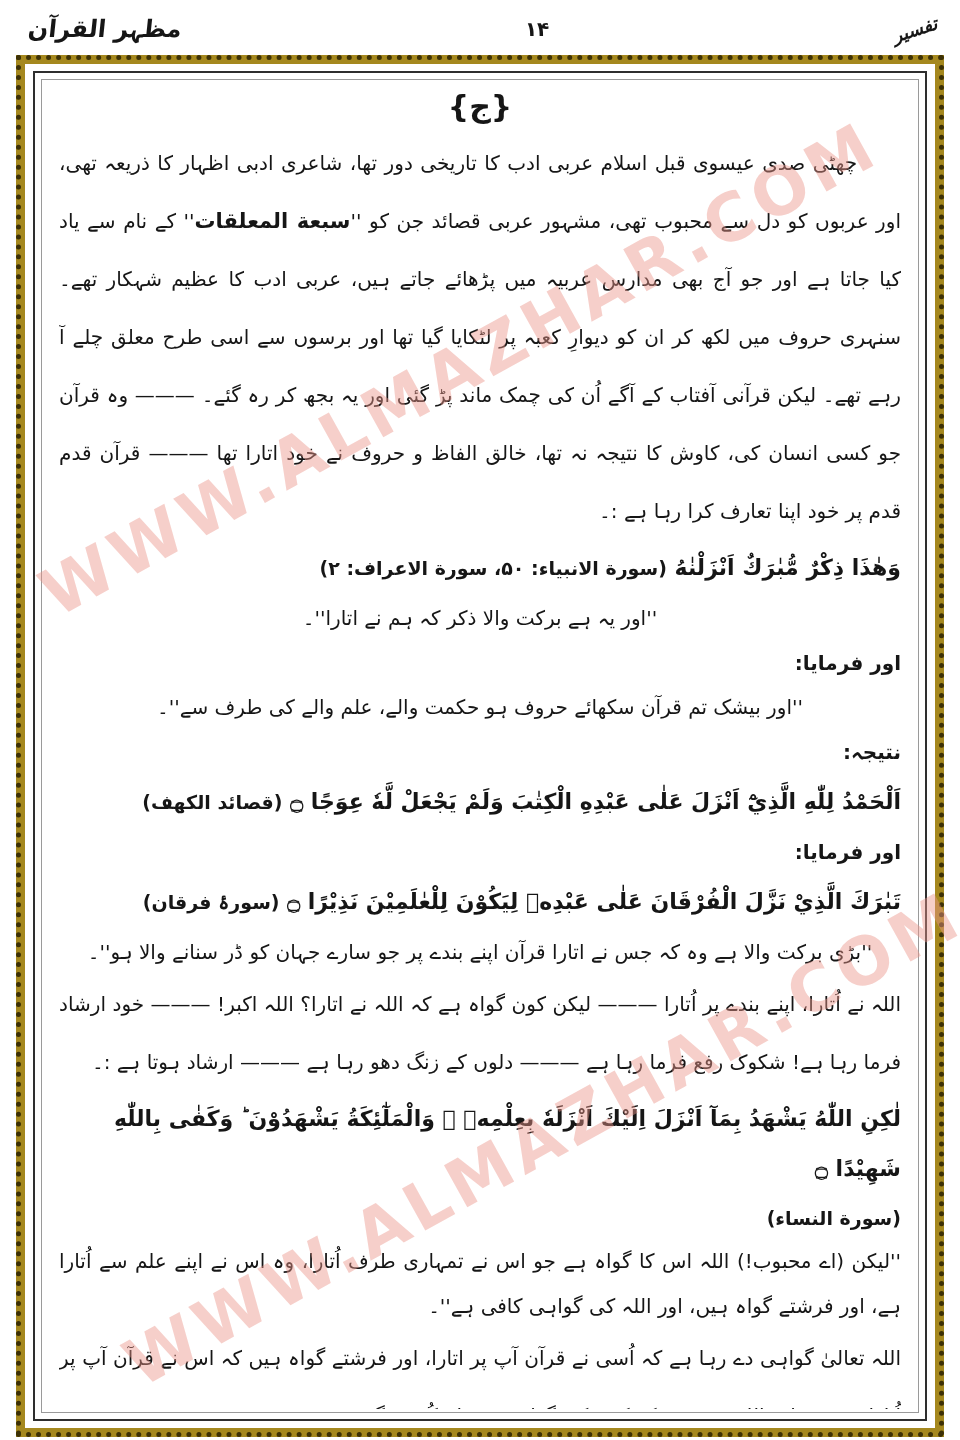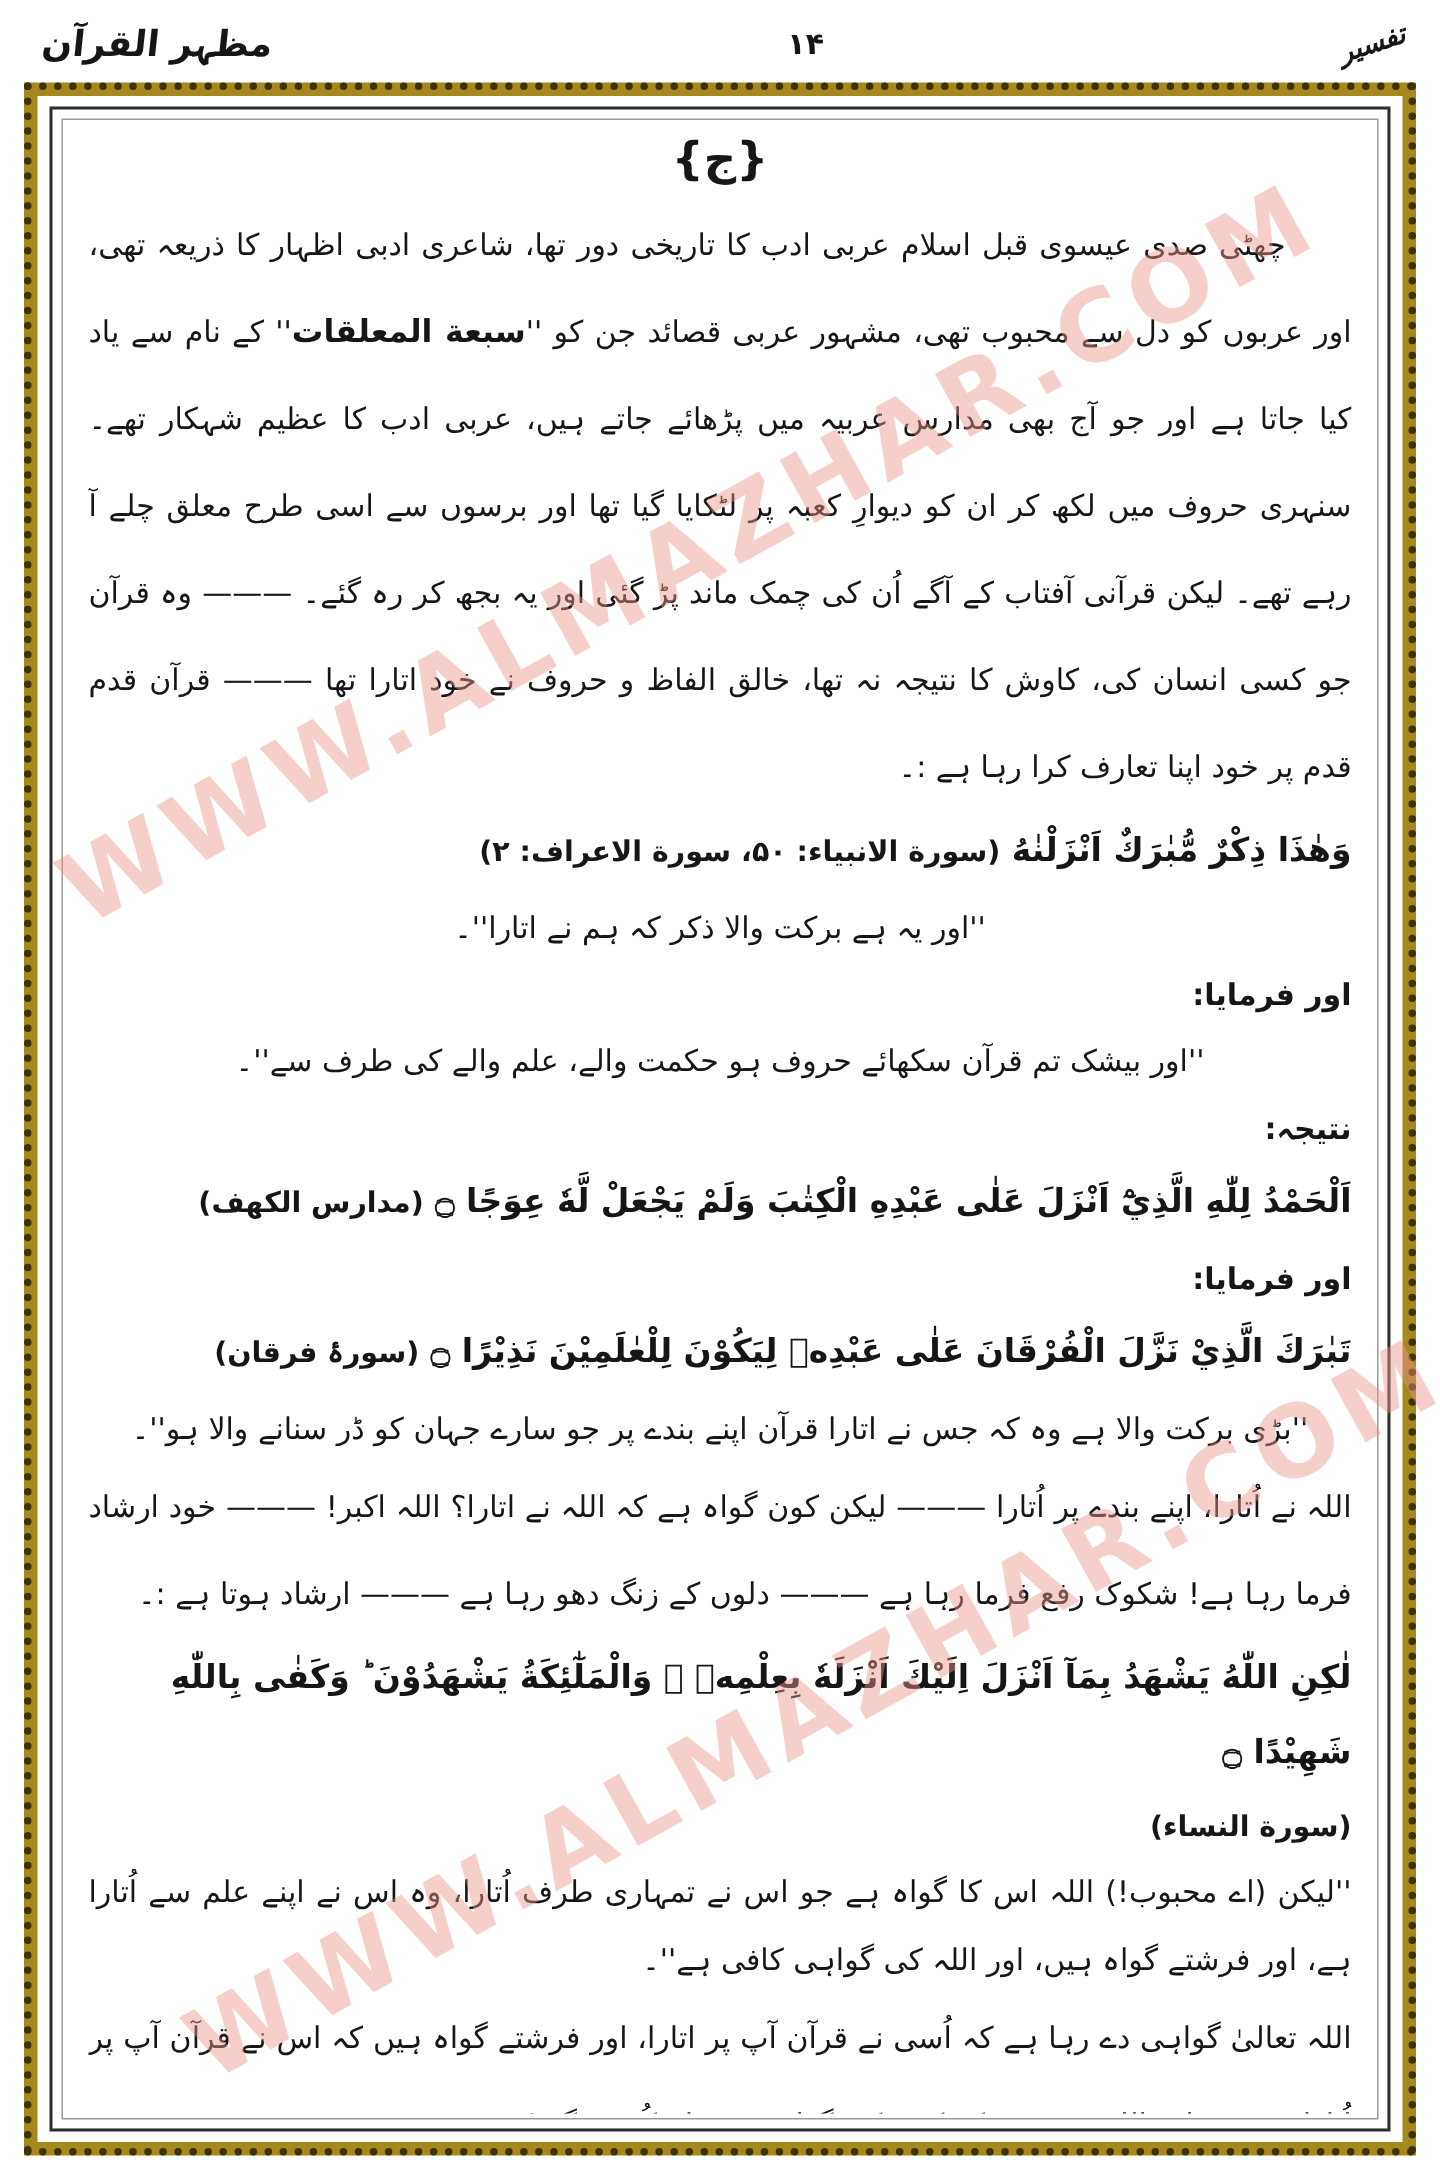--- a/index.html
+++ b/index.html
@@ -83,21 +83,21 @@
 
         <p class="para indent"><span>چھٹی صدی عیسوی قبل اسلام عربی ادب کا تاریخی دور تھا، شاعری ادبی اظہار کا ذریعہ تھی، اور عربوں کو دل سے محبوب تھی، مشہور عربی قصائد جن کو ''</span><span class="term">سبعة المعلقات</span><span>'' کے نام سے یاد کیا جاتا ہے اور جو آج بھی مدارس عربیہ میں پڑھائے جاتے ہیں، عربی ادب کا عظیم شہکار تھے۔ سنہری حروف میں لکھ کر ان کو دیوارِ کعبہ پر لٹکایا گیا تھا اور برسوں سے اسی طرح معلق چلے آ رہے تھے۔ لیکن قرآنی آفتاب کے آگے اُن کی چمک ماند پڑ گئی اور یہ بجھ کر رہ گئے۔ ——— وہ قرآن جو کسی انسان کی، کاوش کا نتیجہ نہ تھا، خالق الفاظ و حروف نے خود اتارا تھا ——— قرآن قدم قدم پر خود اپنا تعارف کرا رہا ہے :۔</span></p>
 
         <div class="verse"><span>وَهٰذَا ذِكْرٌ مُّبٰرَكٌ اَنْزَلْنٰهُ</span> <span class="ref">(سورة الانبياء: ۵۰، سورة الاعراف: ۲)</span></div>
         <div class="trans">''اور یہ ہے برکت والا ذکر کہ ہم نے اتارا''۔</div>
 
         <div class="label">اور فرمایا:</div>
         <div class="trans">''اور بیشک تم قرآن سکھائے حروف ہو حکمت والے، علم والے کی طرف سے''۔</div>
 
         <div class="label">نتیجہ:</div>
-        <div class="verse"><span>اَلْحَمْدُ لِلّٰهِ الَّذِيْٓ اَنْزَلَ عَلٰى عَبْدِهِ الْكِتٰبَ وَلَمْ يَجْعَلْ لَّهٗ عِوَجًا ۝</span> <span class="ref">(مدارس الكهف)</span></div>
+        <div class="verse"><span>اَلْحَمْدُ لِلّٰهِ الَّذِيْٓ اَنْزَلَ عَلٰى عَبْدِهِ الْكِتٰبَ وَلَمْ يَجْعَلْ لَّهٗ عِوَجًا ۝</span> <span class="ref">(قصائد الكهف)</span></div>
 
         <div class="label">اور فرمایا:</div>
         <div class="verse"><span>تَبٰرَكَ الَّذِيْ نَزَّلَ الْفُرْقَانَ عَلٰى عَبْدِهٖ لِيَكُوْنَ لِلْعٰلَمِيْنَ نَذِيْرًا ۝</span> <span class="ref">(سورۂ فرقان)</span></div>
         <div class="trans">''بڑی برکت والا ہے وہ کہ جس نے اتارا قرآن اپنے بندے پر جو سارے جہان کو ڈر سنانے والا ہو''۔</div>
 
         <p class="para">اللہ نے اُتارا، اپنے بندے پر اُتارا ——— لیکن کون گواہ ہے کہ اللہ نے اتارا؟ اللہ اکبر! ——— خود ارشاد فرما رہا ہے! شکوک رفع فرما رہا ہے ——— دلوں کے زنگ دھو رہا ہے ——— ارشاد ہوتا ہے :۔</p>
 
         <div class="verse">لٰكِنِ اللّٰهُ يَشْهَدُ بِمَآ اَنْزَلَ اِلَيْكَ اَنْزَلَهٗ بِعِلْمِهٖ ۚ وَالْمَلٰٓئِكَةُ يَشْهَدُوْنَ ؕ وَكَفٰى بِاللّٰهِ شَهِيْدًا ۝</div>
         <div class="verse-ref-line">(سورة النساء)</div>
         <div class="trans just">''لیکن (اے محبوب!) اللہ اس کا گواہ ہے جو اس نے تمہاری طرف اُتارا، وہ اس نے اپنے علم سے اُتارا ہے، اور فرشتے گواہ ہیں، اور اللہ کی گواہی کافی ہے''۔</div>

